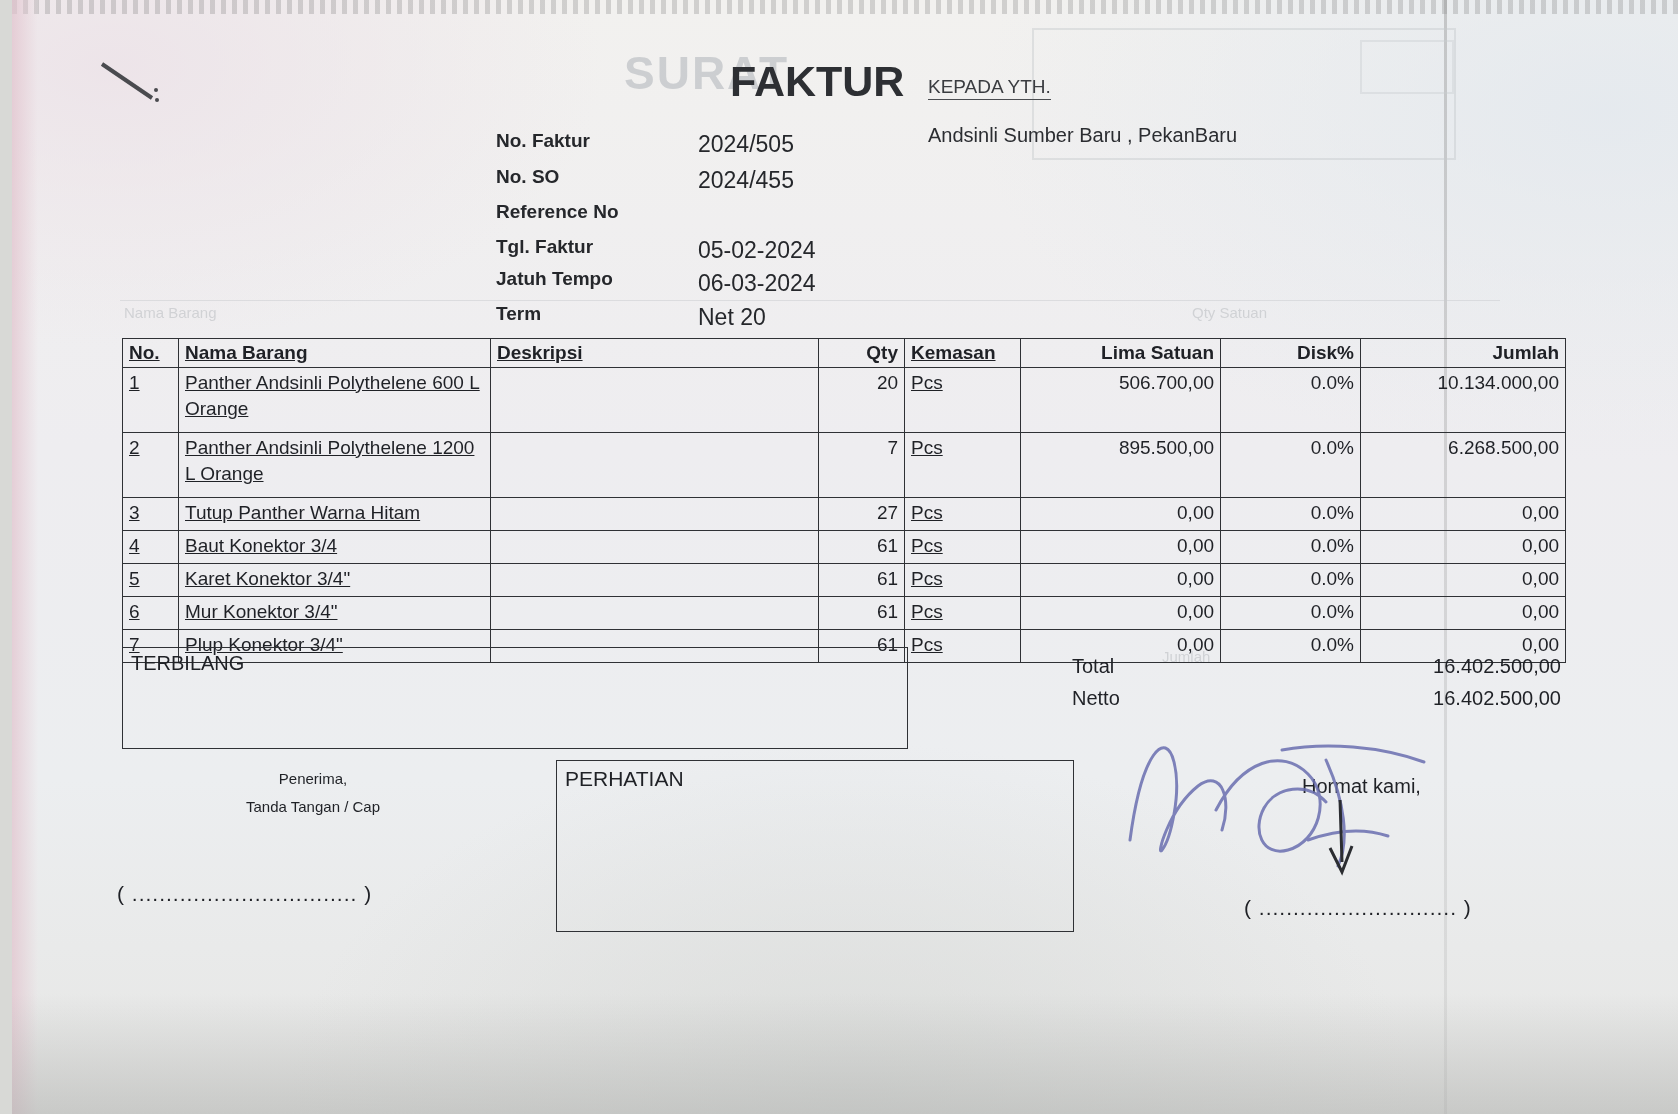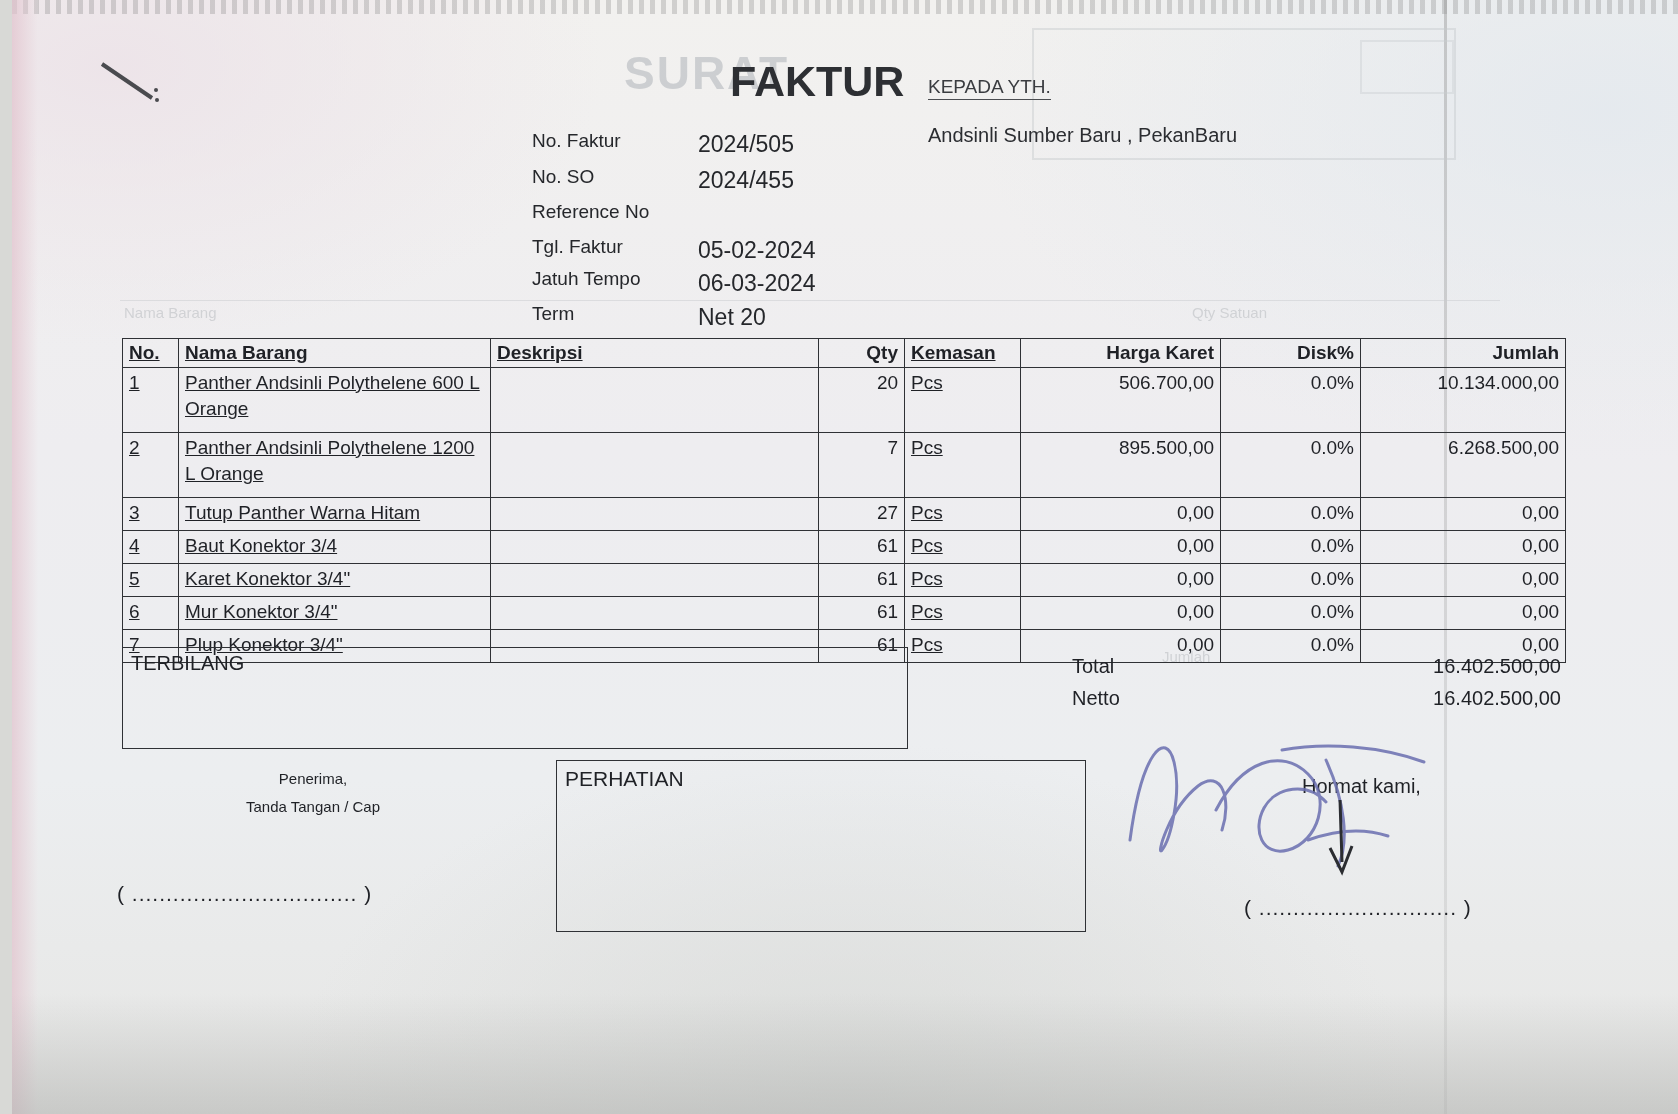--- a/index.html
+++ b/index.html
@@ -64,21 +64,21 @@
     font-size:43px; font-weight:bold; color:#2d2f33; letter-spacing:0px;
   }
   #kepada-label{
     position:absolute; left:916px; top:76px; font-size:19px; color:#3a3c40;
     border-bottom:1px solid #4a4c50; padding-bottom:1px;
   }
   #kepada-value{
     position:absolute; left:916px; top:124px; font-size:20px; color:#2b2d31;
   }
   .hdr-label{
-    position:absolute; left:520px; font-size:19px; font-weight:normal; color:#25272b;
+    position:absolute; left:484px; font-size:19px; font-weight:bold; color:#25272b;
   }
   .hdr-value{
     position:absolute; left:686px; font-size:23px; color:#25272b;
   }
   
   #table-wrap{ position:absolute; left:110px; top:338px; width:1443px; }
   table{ border-collapse:collapse; width:1443px; table-layout:fixed; }
   th, td{
     border:1px solid #2f3135;
     font-size:19px; color:#1f2126; padding:0 6px; vertical-align:top;
@@ -109,21 +109,21 @@
   }
   #terbilang-label{ position:absolute; left:8px; top:4px; font-size:20px; color:#1f2126; }
   #terbilang-value{ position:absolute; left:6px; top:52px; font-size:21px; color:#1f2126; }
   #totals{ position:absolute; left:1060px; top:650px; width:493px; font-size:20px; color:#1f2126;}
   #totals .row{ display:flex; justify-content:flex-end; height:32px; line-height:32px;}
   #totals .row .lab{ width:150px;}
   #totals .row .val{ text-align:right; flex:1; padding-right:4px;}
   
   #penerima{ position:absolute; left:176px; top:765px; text-align:center; width:250px; font-size:15px; color:#1f2126; line-height:28px;}
   #perhatian-box{
-    position:absolute; left:544px; top:760px; width:516px; height:170px; border:1px solid #2f3135;padding-left:12px;
+    position:absolute; left:544px; top:760px; width:516px; height:170px; border:1px solid #2f3135;
   }
   #perhatian-label{ position:absolute; left:8px; top:6px; font-size:21px; color:#1f2126;}
   #hormat{ position:absolute; left:1290px; top:775px; font-size:20px; color:#1f2126;}
   #sig-left{ position:absolute; left:105px; top:882px; font-size:21px; color:#1f2126; letter-spacing:1px;}
   #sig-right{ position:absolute; left:1232px; top:896px; font-size:21px; color:#1f2126; letter-spacing:1px;}
   #signature{ position:absolute; left:1100px; top:690px; width:330px; height:220px; pointer-events:none;}
   #arrow{ position:absolute; left:1300px; top:800px; width:60px; height:80px;}
 </style>
 </head>
 <body>
@@ -178,21 +178,21 @@
           <col class="c-disk">
           <col class="c-jumlah">
       </colgroup>
       <thead>
         <tr>
           <th class="l">No.</th>
           <th class="l">Nama Barang</th>
           <th class="l" colspan="2">Deskripsi</th>
           <th class="r">Qty</th>
           <th class="l">Kemasan</th>
-          <th class="r">Harga Karet</th>
+          <th class="r">Lima Satuan</th>
           <th class="r">Disk%</th>
           <th class="r">Jumlah</th>
         </tr>
       </thead>
       <tbody id="tbody">
           <tr class="two">
             <td class="l">1</td>
             <td class="l name">Panther Andsinli Polythelene 600 L Orange</td>
             <td class="l" colspan="2"></td>
             <td class="r">20</td>

